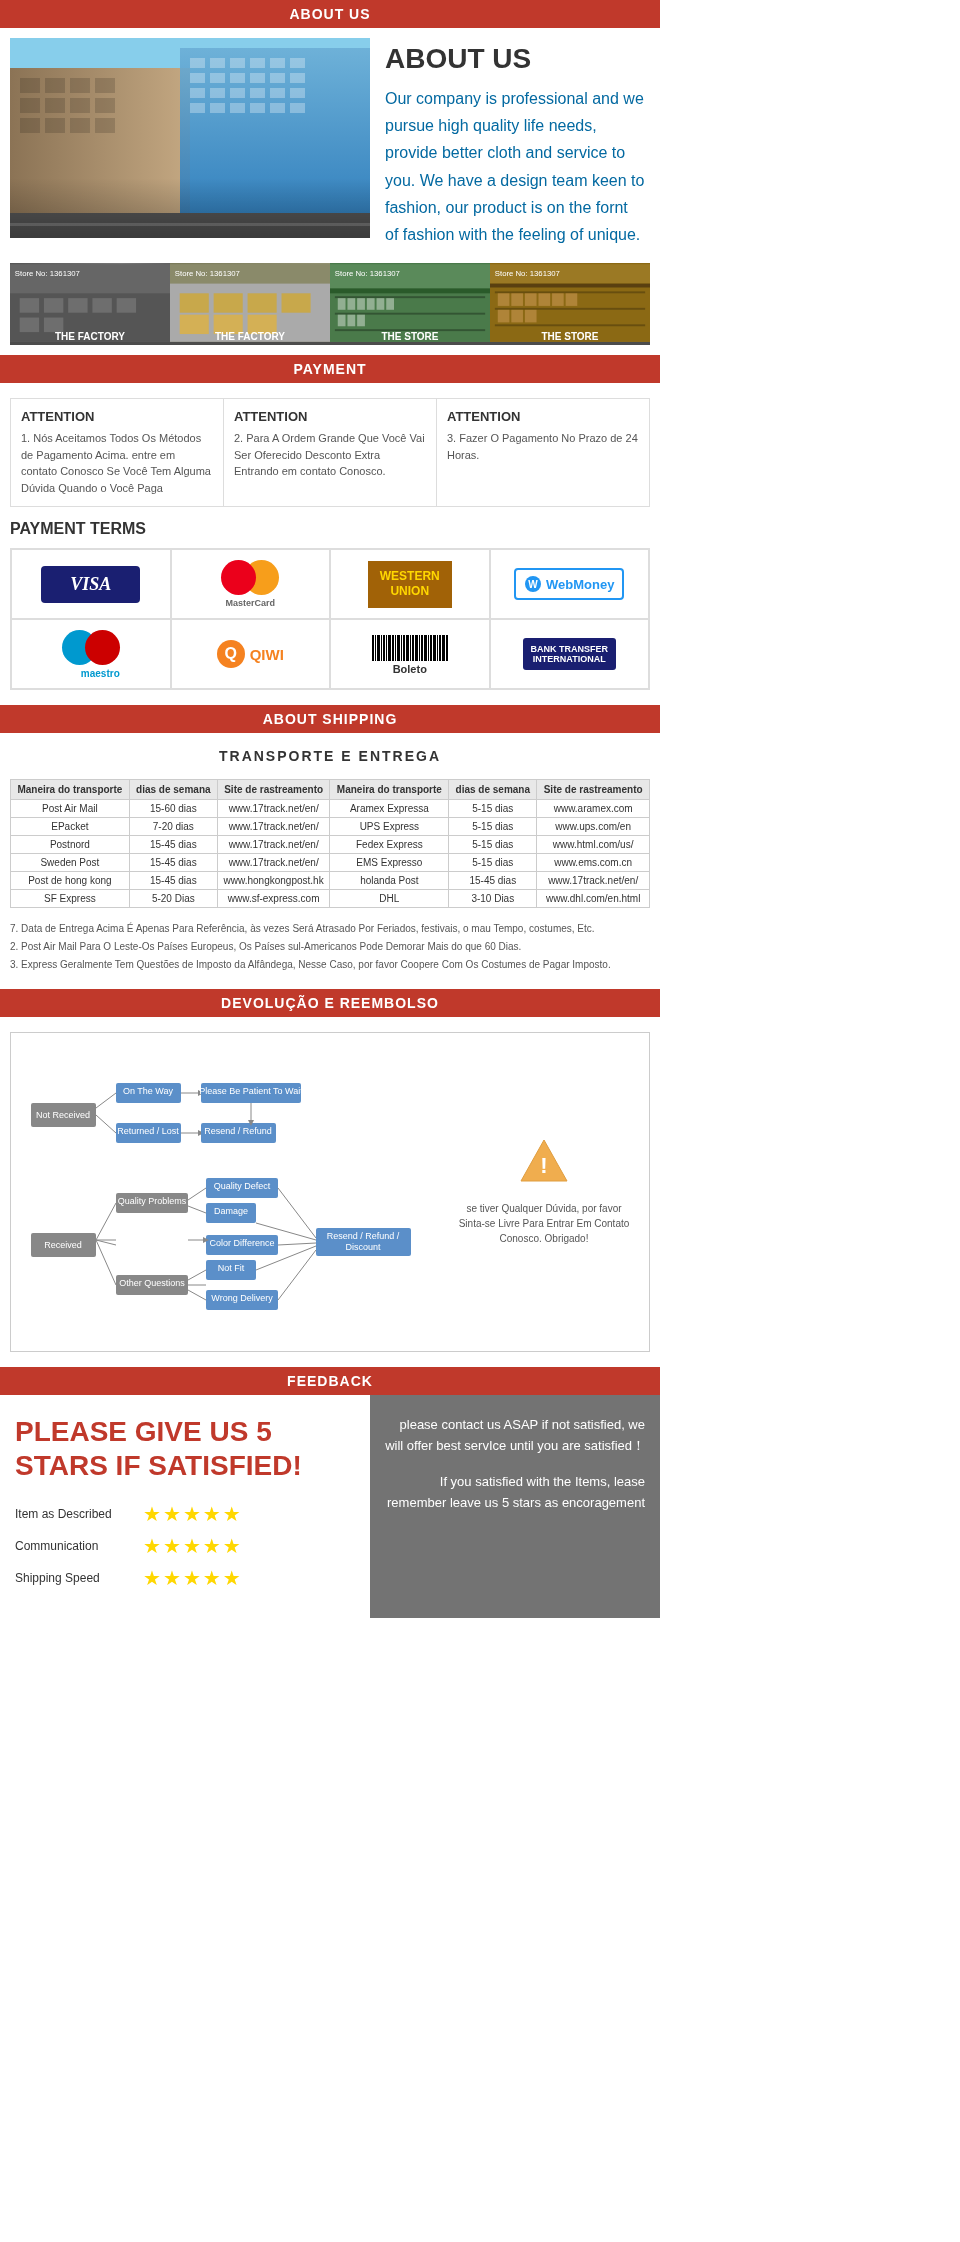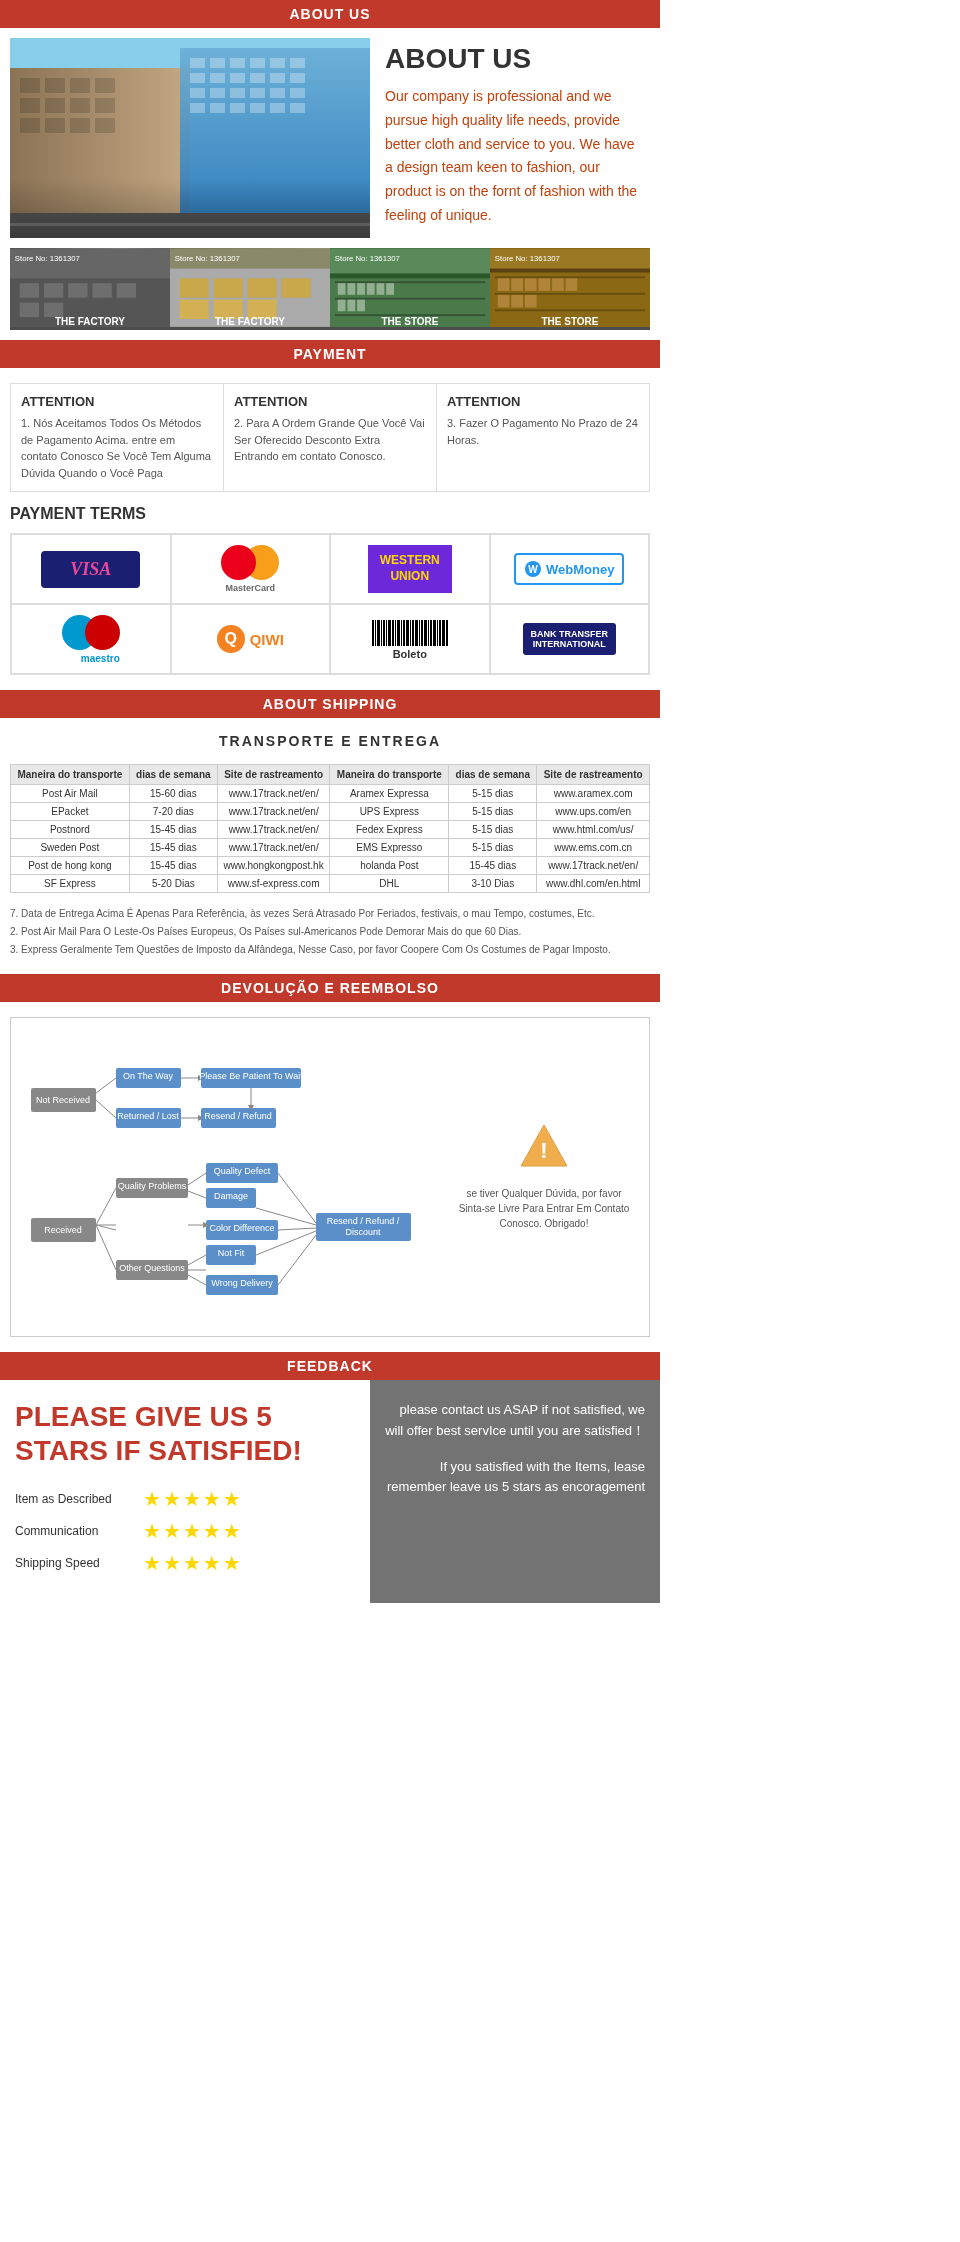--- a/index.html
+++ b/index.html
@@ -29,21 +29,21 @@
     }
     .about-building-img::before {
       content: '';
       position: absolute;
       bottom: 0; left: 0; right: 0;
       height: 60px;
       background: linear-gradient(180deg, transparent, rgba(0,0,0,0.3));
     }
     .about-text-block { flex: 1; padding: 5px; }
     .about-text-block h2 { font-size: 28px; font-weight: bold; color: #333; margin-bottom: 10px; }
-    .about-text-block p { font-size: 14px; line-height: 1.7; color: #c2410c; }
+    .about-text-block p { font-size: 16px; line-height: 1.7; color: #0369a1; }
 
     
     .factory-store-row { display: flex; gap: 0; }
     .fs-item {
       flex: 1;
       position: relative;
       overflow: hidden;
     }
     .fs-img {
       width: 100%;
@@ -83,21 +83,21 @@
       border: 1px solid #ddd;
       height: 70px;
       display: flex;
       align-items: center;
       justify-content: center;
       padding: 8px;
     }
     
     .visa-logo {
       background: #1a1f71;
-      color: #ec4899;
+      color: #ffffff;
       font-size: 18px;
       font-weight: bold;
       font-style: italic;
       padding: 8px 29px;
       border-radius: 4px;
       font-family: 'Times New Roman', serif;
     }
     .mc-circle1 {
       width: 35px; height: 35px;
       background: #eb001b;
@@ -106,21 +106,21 @@
       z-index: 1;
     }
     .mc-circle2 {
       width: 35px; height: 35px;
       background: #f79e1b;
       border-radius: 50%;
       margin-left: -12px;
       position: relative;
     }
     .western-union-logo {
-      background: #6d28d9;
+      background: #a16207;
       color: #FFD700;
       font-size: 12px;
       font-weight: bold;
       padding: 8px 12px;
       text-align: center;
       border-radius: 0;
       line-height: 1.3;
     }
     .webmoney-logo {
       color: #2196F3;

